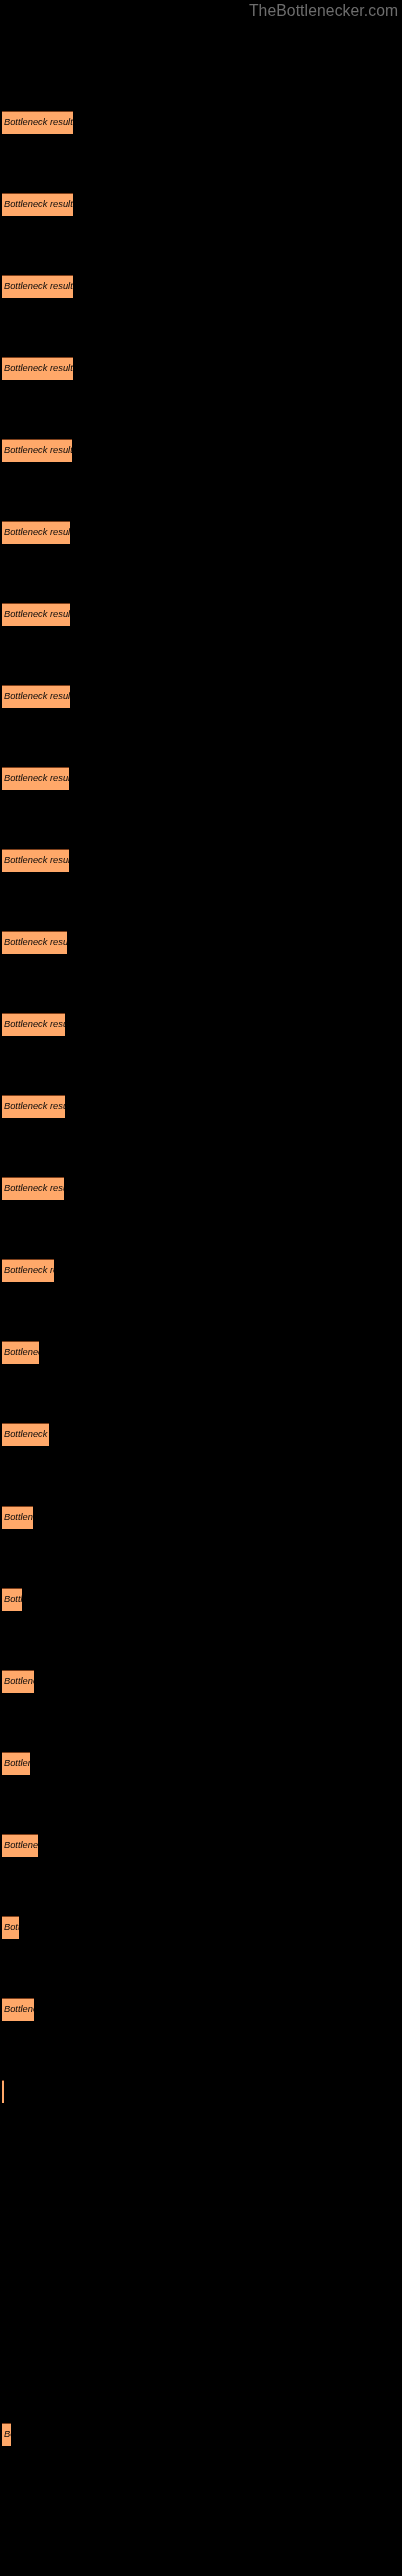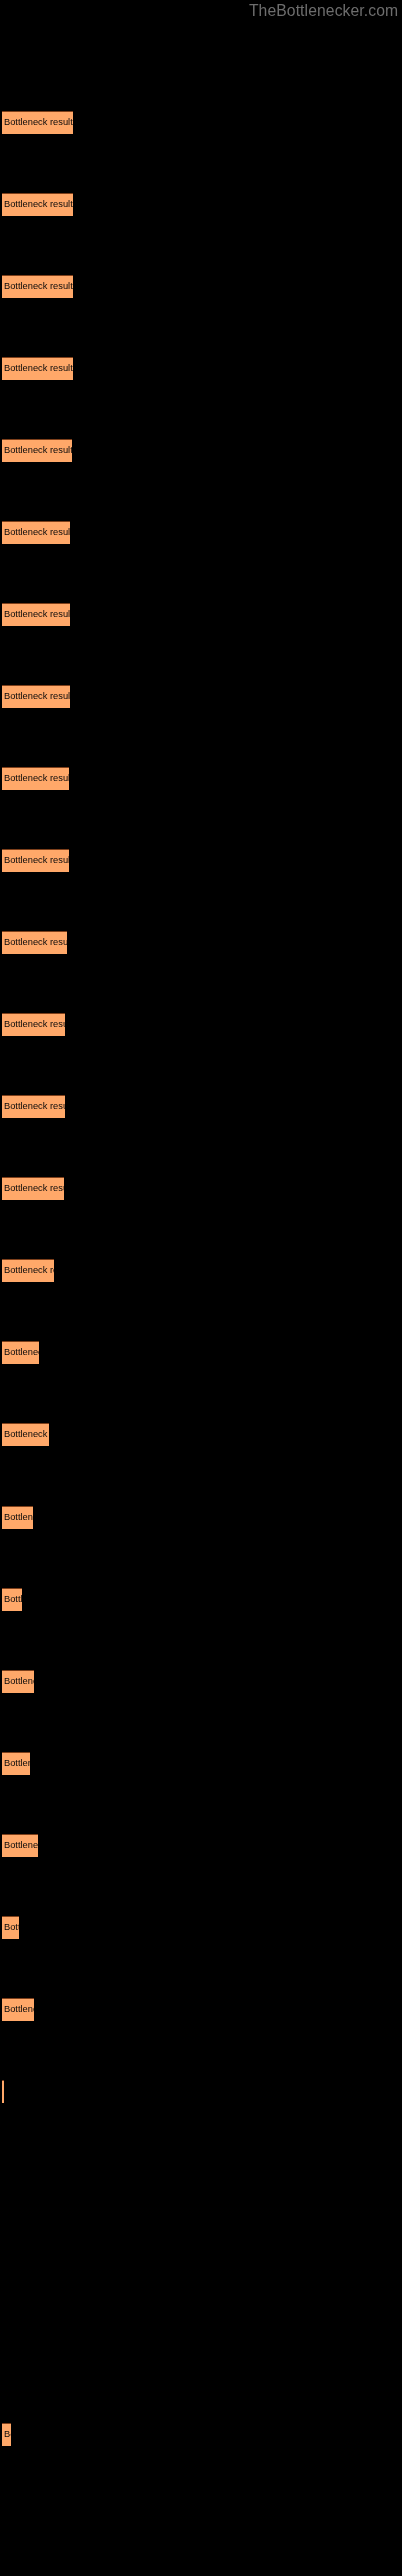--- a/index.html
+++ b/index.html
@@ -60,20 +60,21 @@
   .bar-label {
     position: absolute;
     left: 2.4px;
     top: 50%;
     transform: translateY(-50%);
     font-size: 9.3px;
     line-height: 11.3px;
     color: #0a0a0a;
     white-space: nowrap;
     pointer-events: none;
+    font-style: italic;
   }
 </style>
 </head>
 <body>
 
 <div id="chart-root">
 
   <div id="watermark">TheBottlenecker.com</div>
 
   <div id="plot-area">

